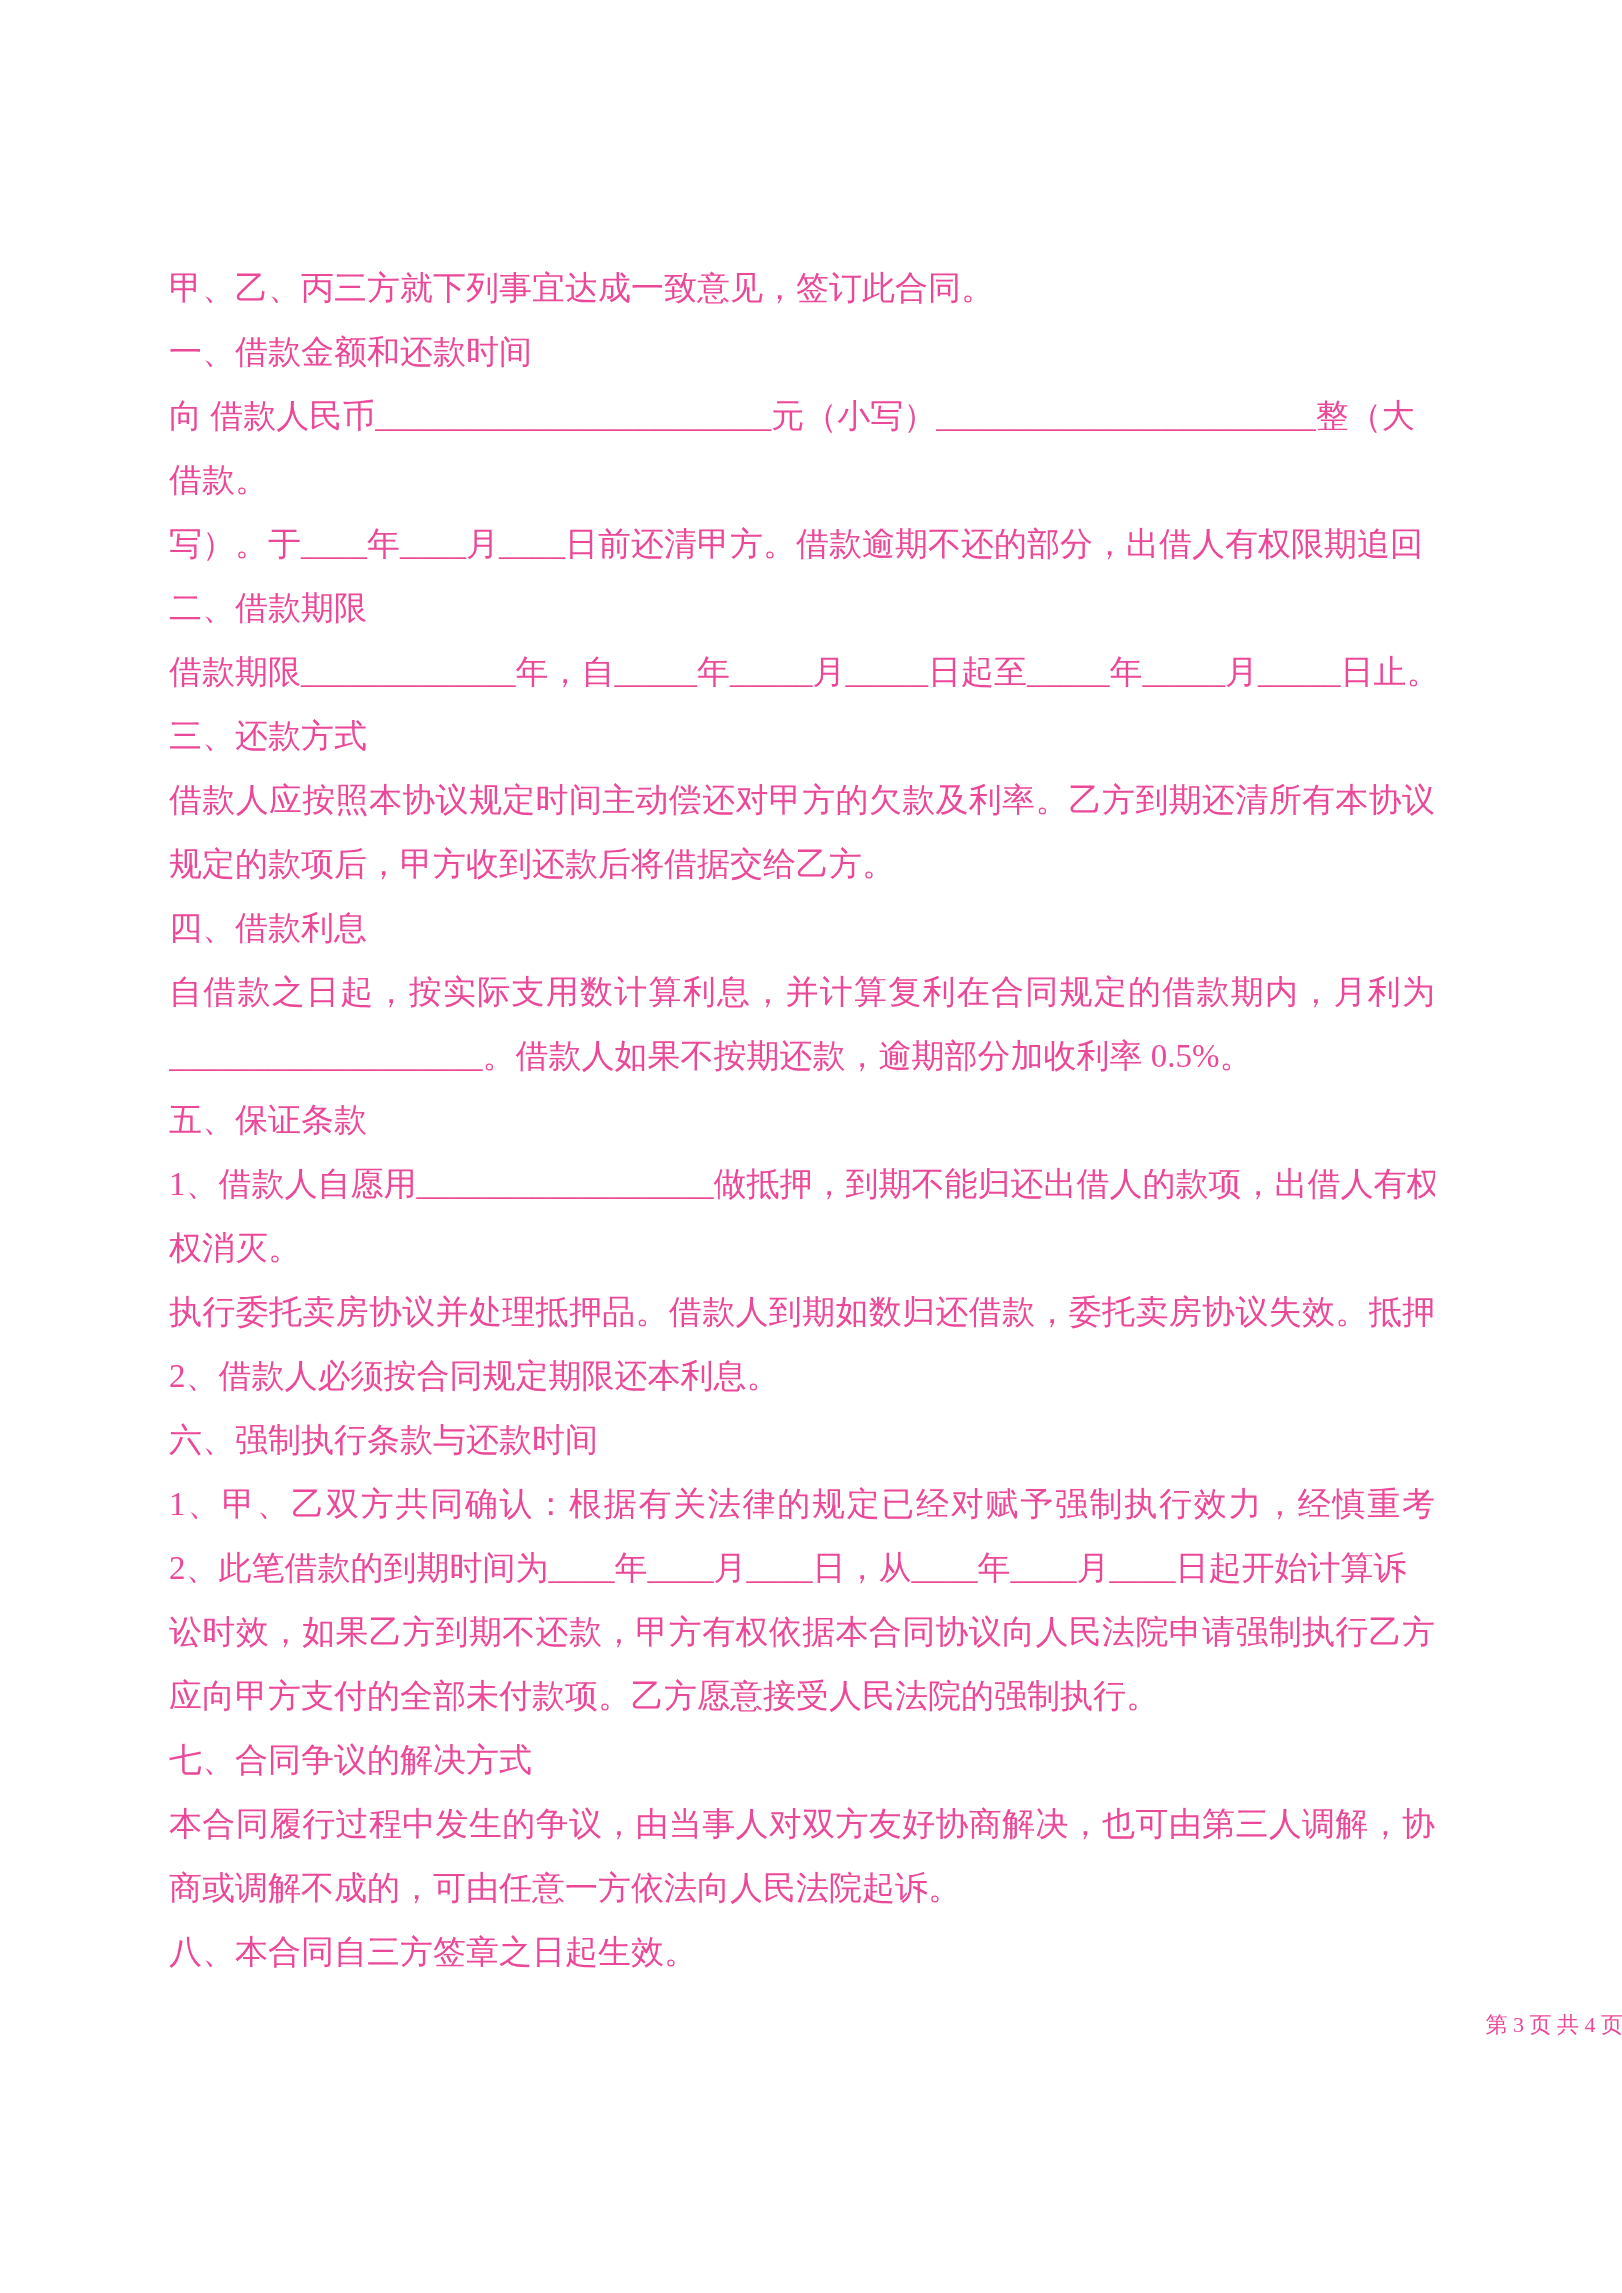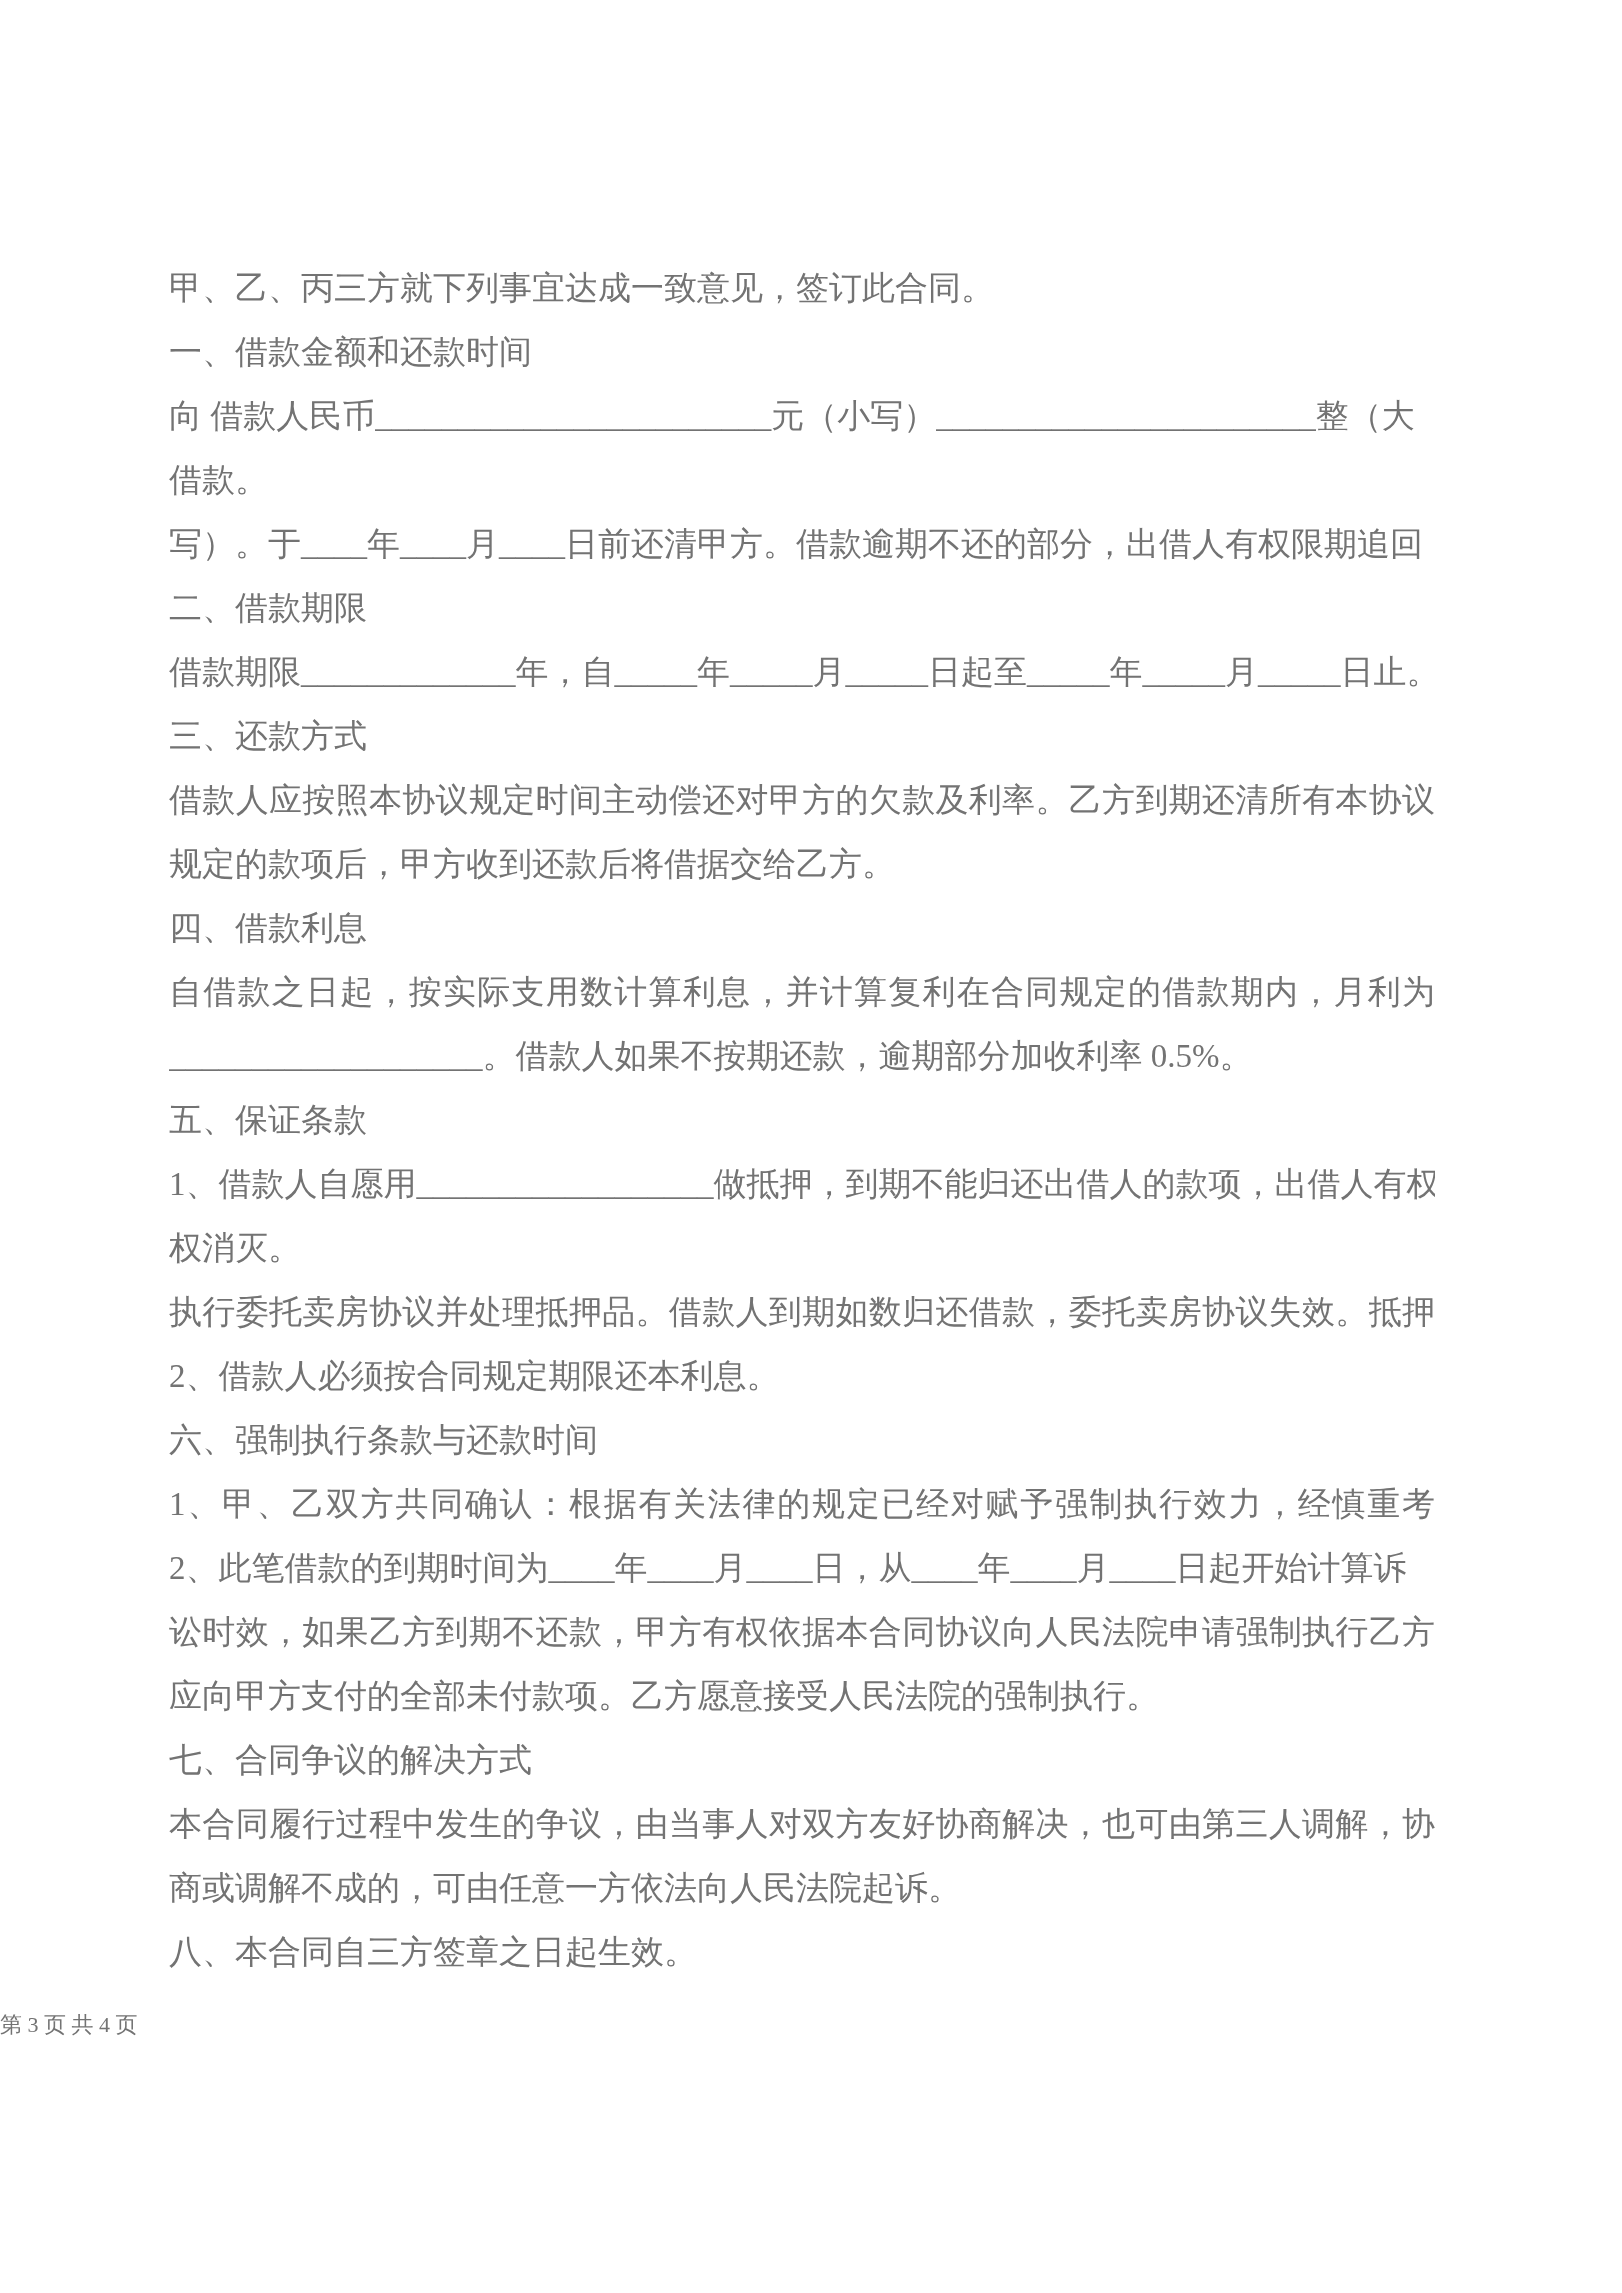--- a/index.html
+++ b/index.html
@@ -2,21 +2,21 @@
 <html style="font-size:14.5px"><head>
 <meta charset="utf-8">
 <style>
   html,body{margin:0;padding:0;background:#e8e8e8;}
   .page{
     position:relative;
     width:1623px;
     height:2294px;
     margin:0 auto;
     background:#ffffff;
-    color:#737373;
+    color:#ec4899;
     font-family:"Liberation Serif","DejaVu Serif",serif;
     overflow:hidden;
   }
   .content{
     padding:256px 188px 0 169px;
   }
   .line{
     font-size:33px;
     line-height:64px;
     height:64px;
@@ -24,21 +24,21 @@
     overflow:hidden;
   }
   .line.fill{
     white-space:normal;
     text-align:justify;
     text-align-last:justify;
   }
   .footer{
     margin-top:20px;
     width:100%;
-    text-align:left;
+    text-align:right;
     font-size:22px;
     line-height:42px;
     white-space:pre;
   }
 </style>
 </head>
 <body>
 
 <div class="page">
   <div class="content">

